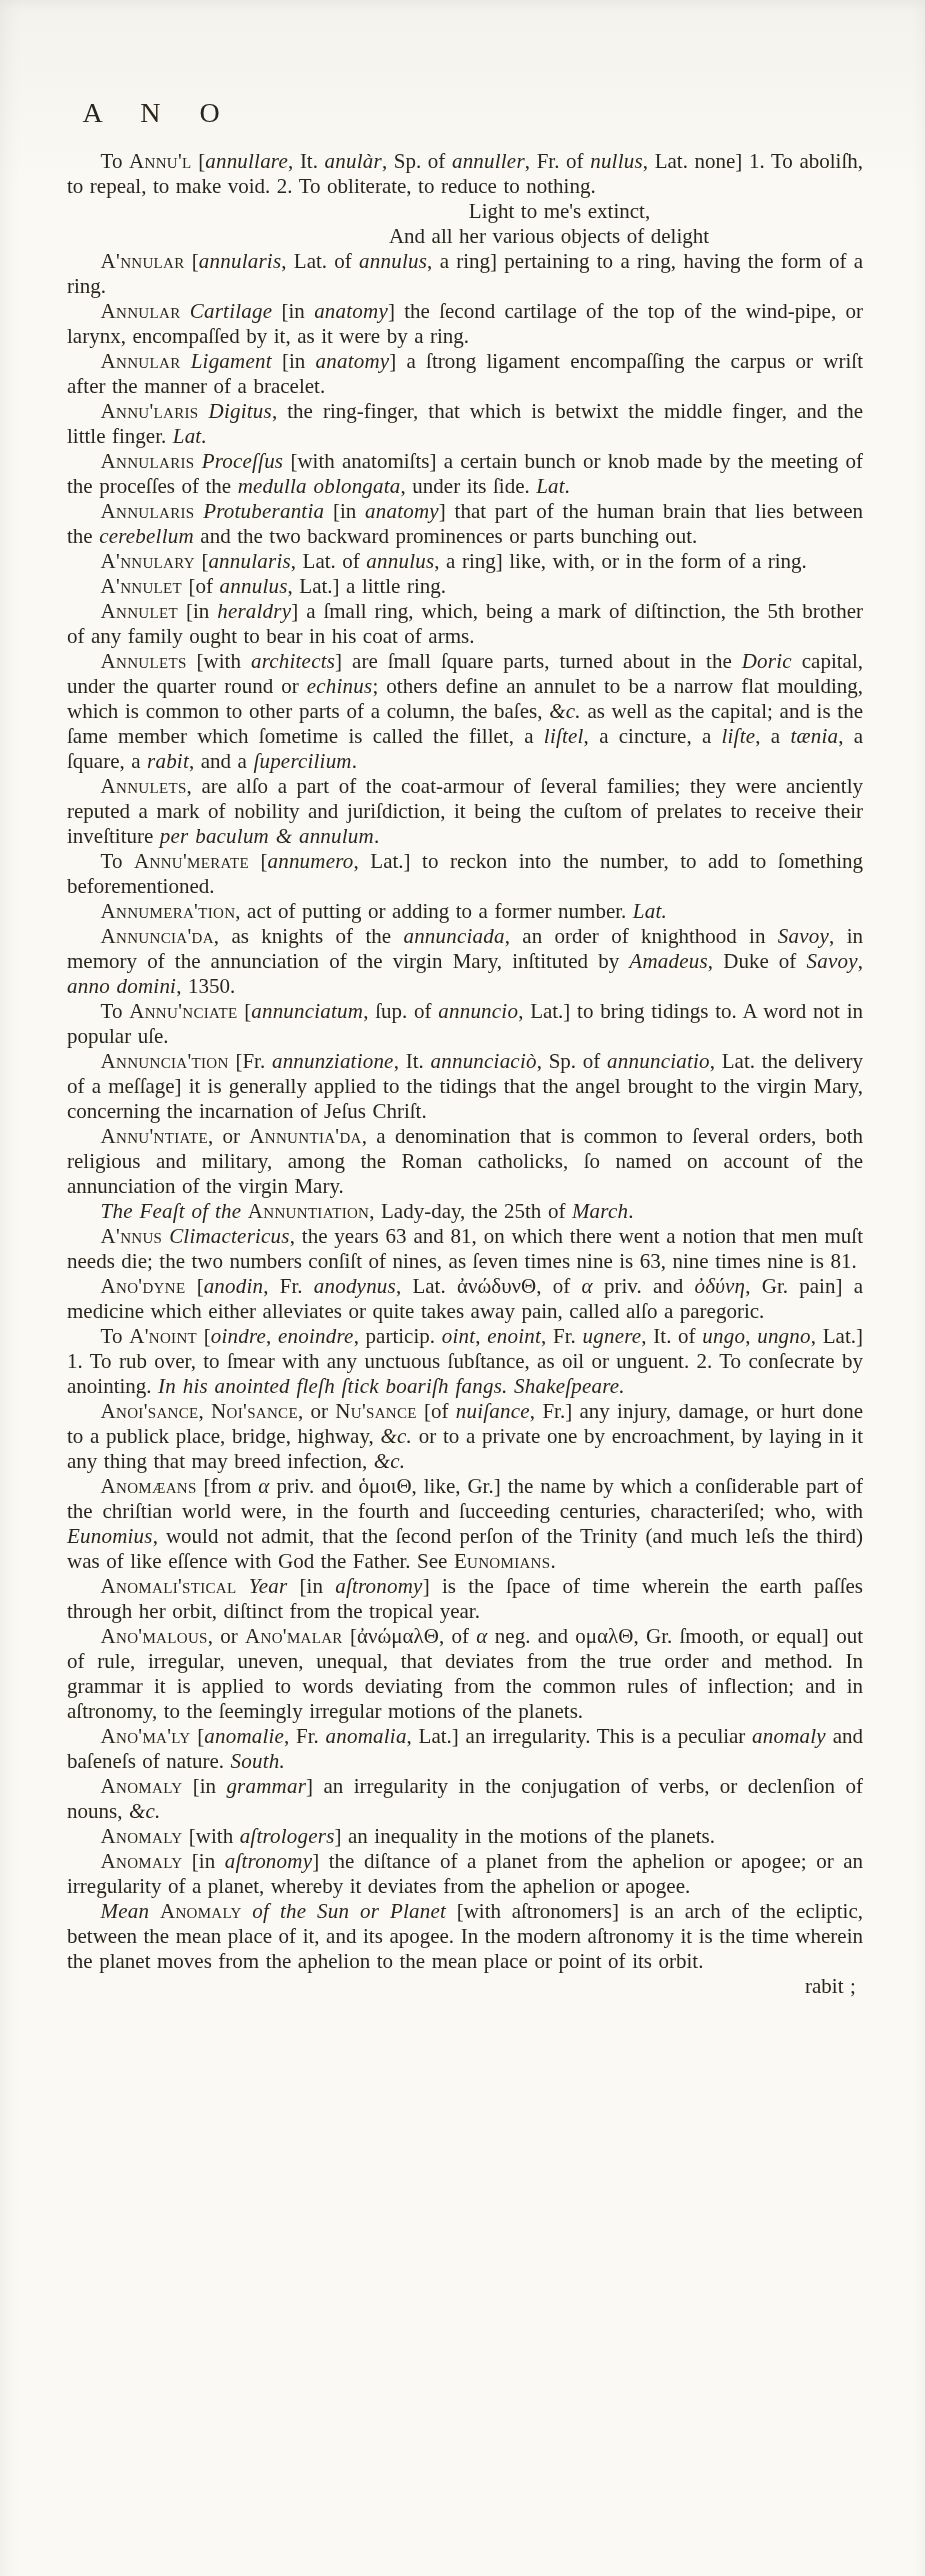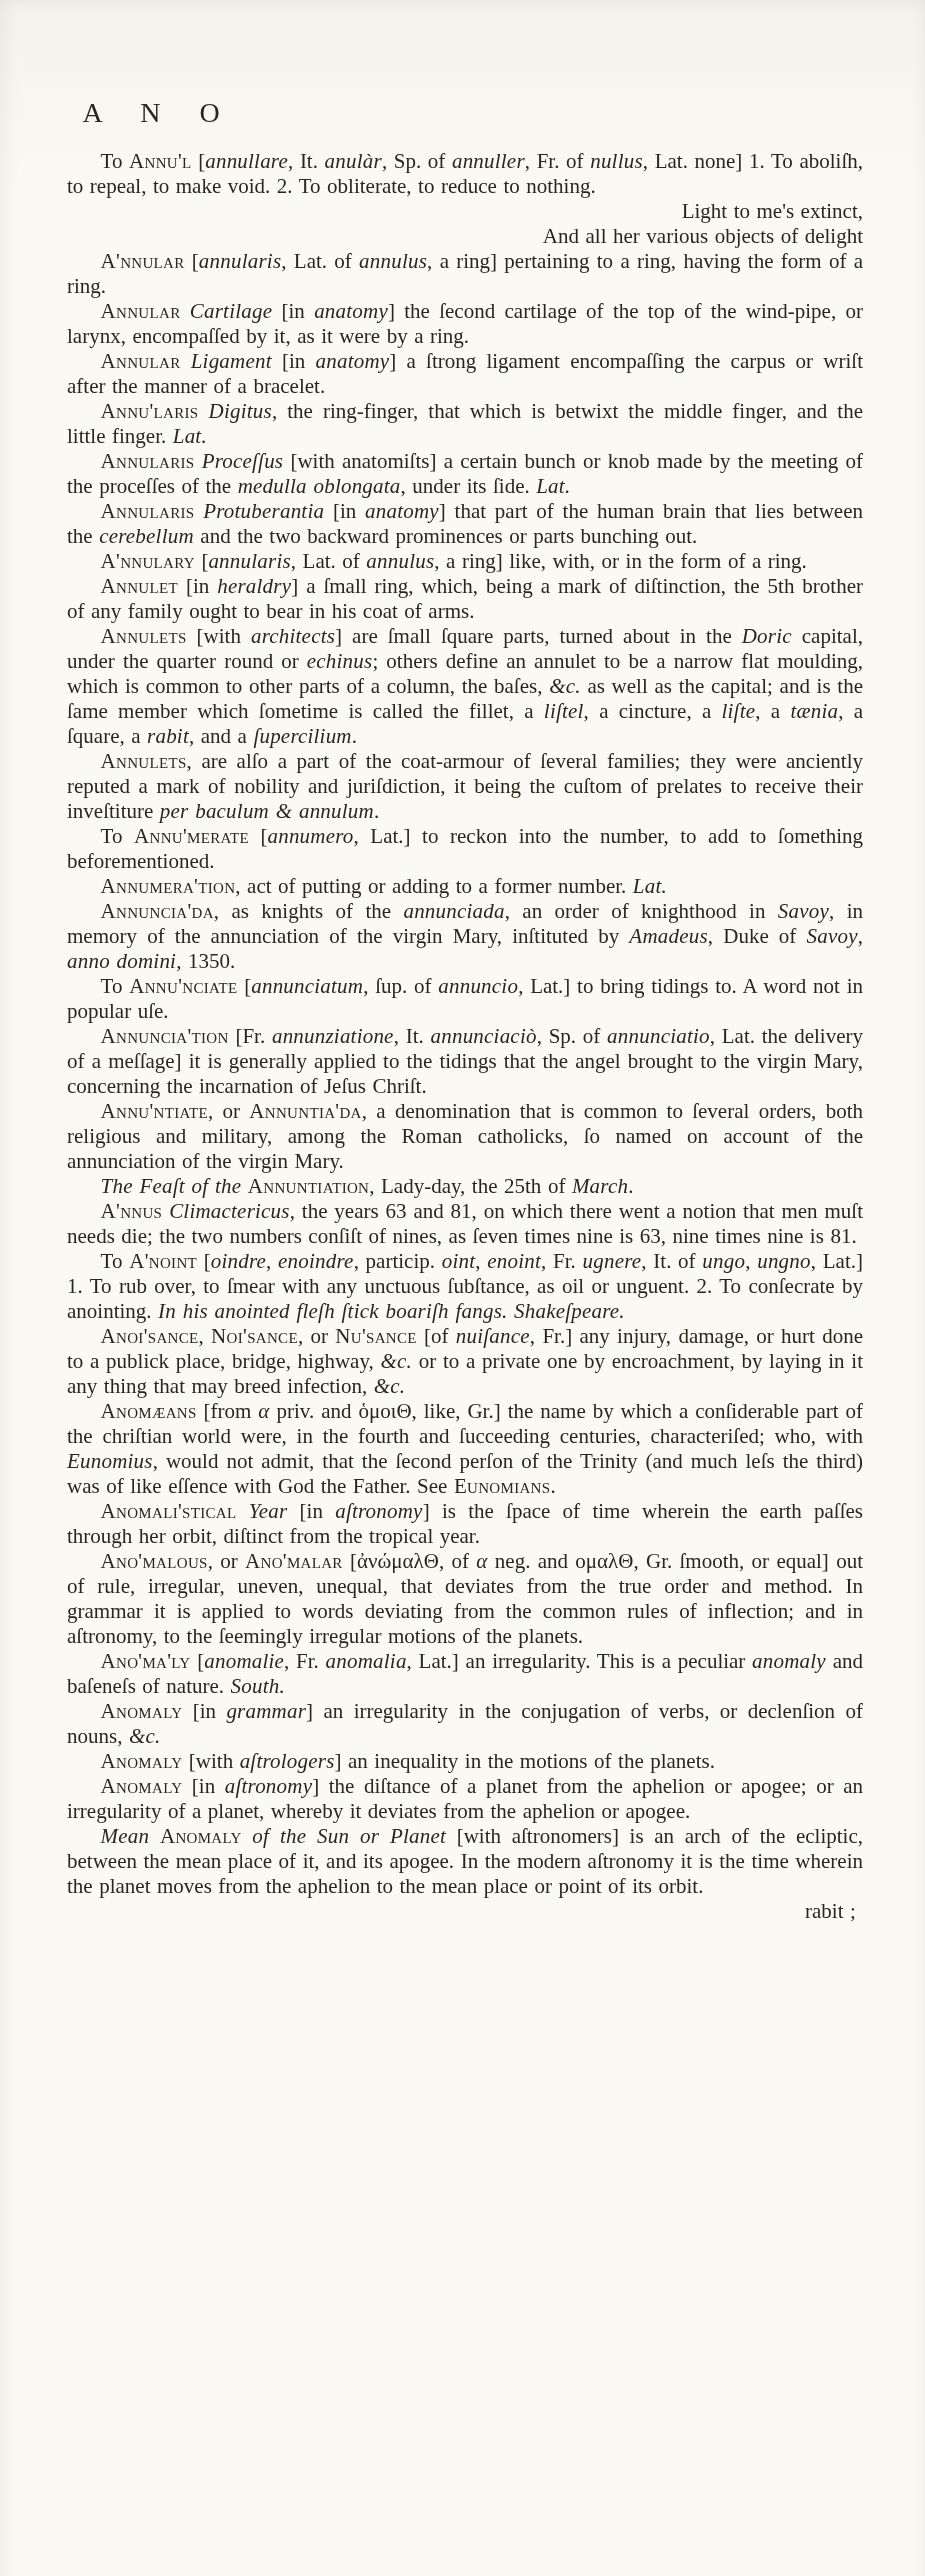--- a/index.html
+++ b/index.html
@@ -36,21 +36,21 @@
   #entries p,
   p.catchword {
     margin: 0;
   }
   p.entry {
     text-indent: 1.6em;
     text-align: justify;
   }
   p.quote {
     text-indent: 0;
-    text-align: right;
+    text-align: center;
   }
   p.catchword {
     text-indent: 0;
     text-align: right;
     padding-right: 7.2px;
   }
   .sc {
     font-variant: small-caps;
     letter-spacing: 0.015em;
   }
@@ -68,31 +68,33 @@
       <p class="entry">To <span class="sc">Annu'l</span> [<i>annullare</i>, It. <i>anulàr</i>, Sp. of <i>annuller</i>, Fr. of <i>nullus</i>, Lat. none] 1. To aboliſh, to repeal, to make void. 2. To obliterate, to reduce to nothing.</p>
       <p class="quote" style="margin-left: 9em;">Light to me's extinct,</p>
       <p class="quote" style="margin-left: 8em;">And all her various objects of delight</p>
       <p class="entry"><span class="sc">A'nnular</span> [<i>annularis</i>, Lat. of <i>annulus</i>, a ring] pertaining to a ring, having the form of a ring.</p>
       <p class="entry"><span class="sc">Annular</span> <i>Cartilage</i> [in <i>anatomy</i>] the ſecond cartilage of the top of the wind-pipe, or larynx, encompaſſed by it, as it were by a ring.</p>
       <p class="entry"><span class="sc">Annular</span> <i>Ligament</i> [in <i>anatomy</i>] a ſtrong ligament encompaſſing the carpus or wriſt after the manner of a bracelet.</p>
       <p class="entry"><span class="sc">Annu'laris</span> <i>Digitus</i>, the ring-finger, that which is betwixt the middle finger, and the little finger. <i>Lat.</i></p>
       <p class="entry"><span class="sc">Annularis</span> <i>Proceſſus</i> [with anatomiſts] a certain bunch or knob made by the meeting of the proceſſes of the <i>medulla oblongata</i>, under its ſide. <i>Lat.</i></p>
       <p class="entry"><span class="sc">Annularis</span> <i>Protuberantia</i> [in <i>anatomy</i>] that part of the human brain that lies between the <i>cerebellum</i> and the two backward prominences or parts bunching out.</p>
       <p class="entry"><span class="sc">A'nnulary</span> [<i>annularis</i>, Lat. of <i>annulus</i>, a ring] like, with, or in the form of a ring.</p>
+      <p class="entry"><span class="sc">A'nnulet</span> [of <i>annulus</i>, Lat.] a little ring.</p>
       <p class="entry"><span class="sc">Annulet</span> [in <i>heraldry</i>] a ſmall ring, which, being a mark of diſtinction, the 5th brother of any family ought to bear in his coat of arms.</p>
       <p class="entry"><span class="sc">Annulets</span> [with <i>architects</i>] are ſmall ſquare parts, turned about in the <i>Doric</i> capital, under the quarter round or <i>echinus</i>; others define an annulet to be a narrow flat moulding, which is common to other parts of a column, the baſes, <i>&amp;c.</i> as well as the capital; and is the ſame member which ſometime is called the fillet, a <i>liſtel</i>, a cincture, a <i>liſte</i>, a <i>tænia</i>, a ſquare, a <i>rabit</i>, and a <i>ſupercilium</i>.</p>
       <p class="entry"><span class="sc">Annulets</span>, are alſo a part of the coat-armour of ſeveral families; they were anciently reputed a mark of nobility and juriſdiction, it being the cuſtom of prelates to receive their inveſtiture <i>per baculum &amp; annulum</i>.</p>
       <p class="entry">To <span class="sc">Annu'merate</span> [<i>annumero</i>, Lat.] to reckon into the number, to add to ſomething beforementioned.</p>
       <p class="entry"><span class="sc">Annumera'tion</span>, act of putting or adding to a former number. <i>Lat.</i></p>
       <p class="entry"><span class="sc">Annuncia'da</span>, as knights of the <i>annunciada</i>, an order of knighthood in <i>Savoy</i>, in memory of the annunciation of the virgin Mary, inſtituted by <i>Amadeus</i>, Duke of <i>Savoy</i>, <i>anno domini</i>, 1350.</p>
       <p class="entry">To <span class="sc">Annu'nciate</span> [<i>annunciatum</i>, ſup. of <i>annuncio</i>, Lat.] to bring tidings to. A word not in popular uſe.</p>
       <p class="entry"><span class="sc">Annuncia'tion</span> [Fr. <i>annunziatione</i>, It. <i>annunciaciò</i>, Sp. of <i>annunciatio</i>, Lat. the delivery of a meſſage] it is generally applied to the tidings that the angel brought to the virgin Mary, concerning the incarnation of Jeſus Chriſt.</p>
       <p class="entry"><span class="sc">Annu'ntiate</span>, or <span class="sc">Annuntia'da</span>, a denomination that is common to ſeveral orders, both religious and military, among the Roman catholicks, ſo named on account of the annunciation of the virgin Mary.</p>
       <p class="entry"><i>The Feaſt of the</i> <span class="sc">Annuntiation</span>, Lady-day, the 25th of <i>March</i>.</p>
       <p class="entry"><span class="sc">A'nnus</span> <i>Climactericus</i>, the years 63 and 81, on which there went a notion that men muſt needs die; the two numbers conſiſt of nines, as ſeven times nine is 63, nine times nine is 81.</p>
+      <p class="entry"><span class="sc">Ano'dyne</span> [<i>anodin</i>, Fr. <i>anodynus</i>, Lat. ἀνώδυνΘ, of <i>α</i> priv. and <i>ὀδύνη</i>, Gr. pain] a medicine which either alleviates or quite takes away pain, called alſo a paregoric.</p>
       <p class="entry">To <span class="sc">A'noint</span> [<i>oindre</i>, <i>enoindre</i>, particip. <i>oint</i>, <i>enoint</i>, Fr. <i>ugnere</i>, It. of <i>ungo</i>, <i>ungno</i>, Lat.] 1. To rub over, to ſmear with any unctuous ſubſtance, as oil or unguent. 2. To conſecrate by anointing. <i>In his anointed fleſh ſtick boariſh fangs.</i> <i>Shakeſpeare.</i></p>
       <p class="entry"><span class="sc">Anoi'sance</span>, <span class="sc">Noi'sance</span>, or <span class="sc">Nu'sance</span> [of <i>nuiſance</i>, Fr.] any injury, damage, or hurt done to a publick place, bridge, highway, <i>&amp;c.</i> or to a private one by encroachment, by laying in it any thing that may breed infection, <i>&amp;c.</i></p>
       <p class="entry"><span class="sc">Anomæans</span> [from <i>α</i> priv. and ὁμοιΘ, like, Gr.] the name by which a conſiderable part of the chriſtian world were, in the fourth and ſucceeding centuries, characteriſed; who, with <i>Eunomius</i>, would not admit, that the ſecond perſon of the Trinity (and much leſs the third) was of like eſſence with God the Father. See <span class="sc">Eunomians</span>.</p>
       <p class="entry"><span class="sc">Anomali'stical</span> <i>Year</i> [in <i>aſtronomy</i>] is the ſpace of time wherein the earth paſſes through her orbit, diſtinct from the tropical year.</p>
       <p class="entry"><span class="sc">Ano'malous</span>, or <span class="sc">Ano'malar</span> [ἀνώμαλΘ, of <i>α</i> neg. and ομαλΘ, Gr. ſmooth, or equal] out of rule, irregular, uneven, unequal, that deviates from the true order and method. In grammar it is applied to words deviating from the common rules of inflection; and in aſtronomy, to the ſeemingly irregular motions of the planets.</p>
       <p class="entry"><span class="sc">Ano'ma'ly</span> [<i>anomalie</i>, Fr. <i>anomalia</i>, Lat.] an irregularity. This is a peculiar <i>anomaly</i> and baſeneſs of nature. <i>South.</i></p>
       <p class="entry"><span class="sc">Anomaly</span> [in <i>grammar</i>] an irregularity in the conjugation of verbs, or declenſion of nouns, <i>&amp;c.</i></p>
       <p class="entry"><span class="sc">Anomaly</span> [with <i>aſtrologers</i>] an inequality in the motions of the planets.</p>
       <p class="entry"><span class="sc">Anomaly</span> [in <i>aſtronomy</i>] the diſtance of a planet from the aphelion or apogee; or an irregularity of a planet, whereby it deviates from the aphelion or apogee.</p>
       <p class="entry"><i>Mean</i> <span class="sc">Anomaly</span> <i>of the Sun or Planet</i> [with aſtronomers] is an arch of the ecliptic, between the mean place of it, and its apogee. In the modern aſtronomy it is the time wherein the planet moves from the aphelion to the mean place or point of its orbit.</p>

